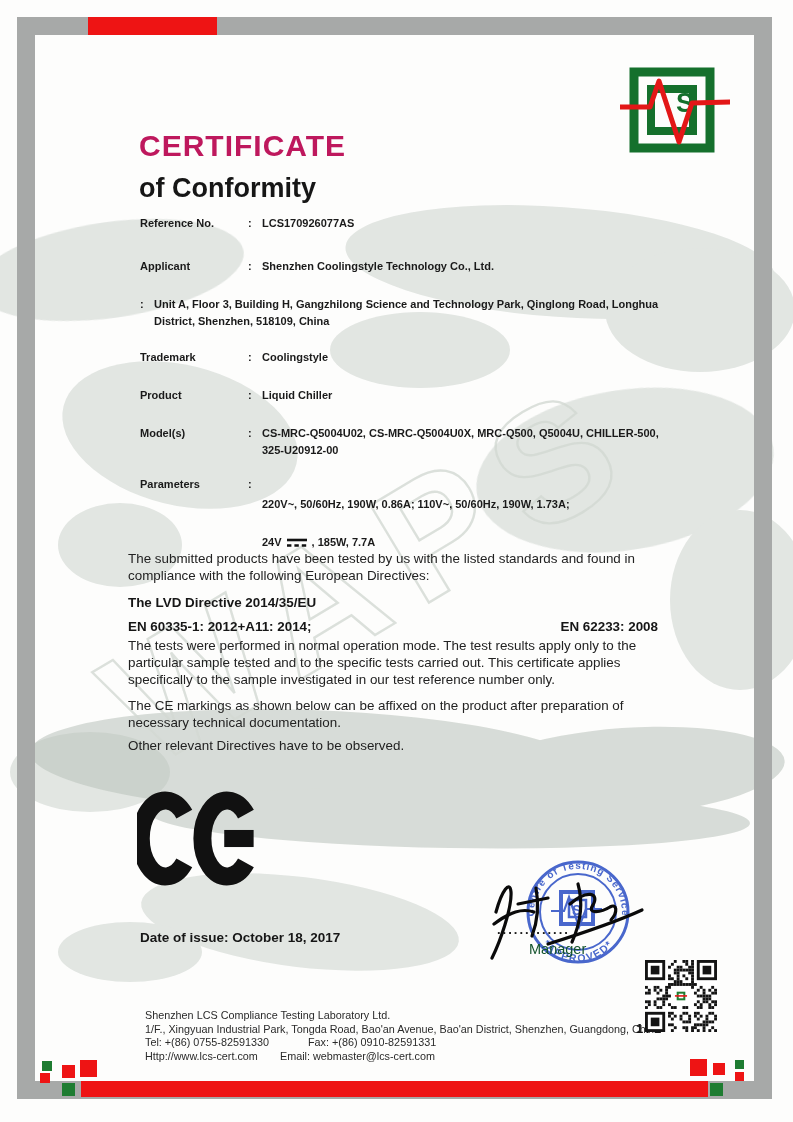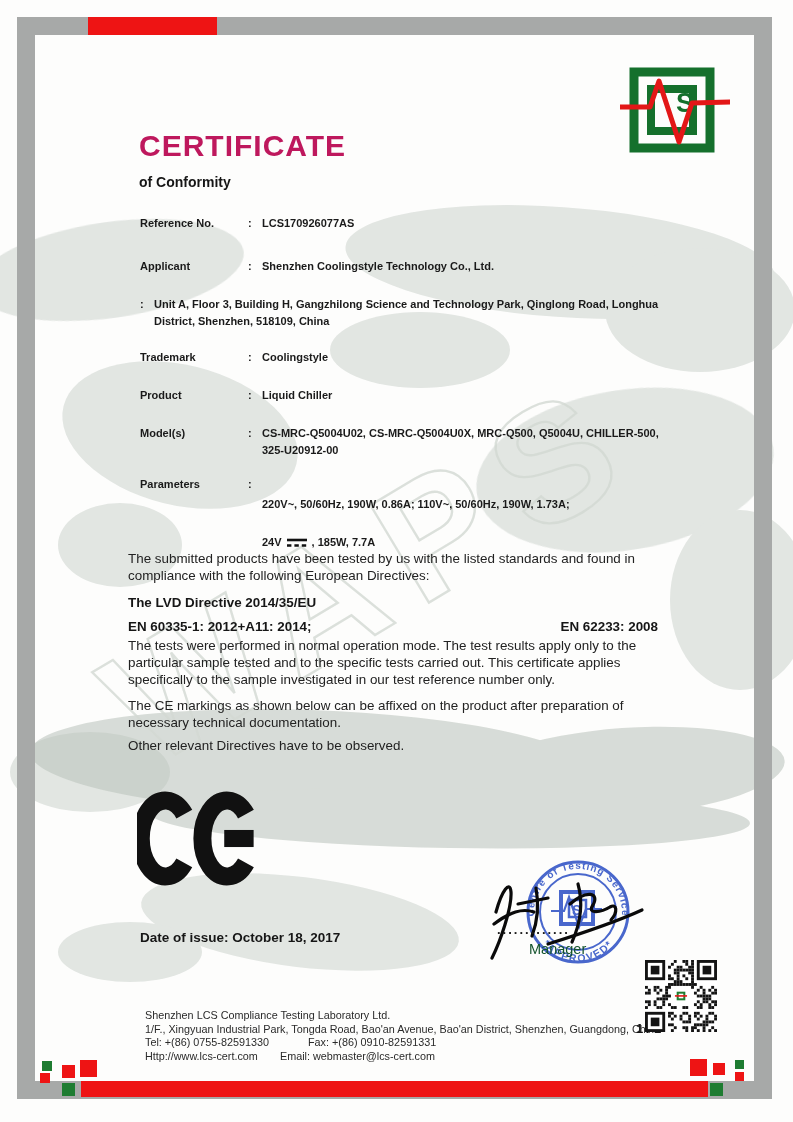--- a/index.html
+++ b/index.html
@@ -14,21 +14,21 @@
   .sq{position:absolute;z-index:4;}
   .sq.red{background:#ee1414;}
   .sq.green{background:#1e7c31;}
   
   .map-wm{left:0;top:0;z-index:1;}
   .txt-wm{left:0;top:0;z-index:1;}
   
   .lcs-logo{left:620px;top:66px;z-index:5;}
   .title-block{left:139px;top:130px;z-index:5;}
   .title-main{font-size:30px;font-weight:bold;letter-spacing:1px;color:#be185d;line-height:32px;}
-  .title-sub{font-size:14px;font-weight:bold;color:#161616;line-height:24px;margin-top:8px;}
+  .title-sub{font-size:27px;font-weight:bold;color:#161616;line-height:24px;margin-top:14px;}
   
   .fields{left:140px;top:0;width:530px;z-index:5;}
   .field-row{position:absolute;display:flex;width:530px;font-size:11px;font-weight:bold;line-height:17px;color:#1a1a1a;}
   .f-label{width:108px;flex:none;}
   .f-colon{width:14px;flex:none;}
   .f-value{flex:1;}
   .param-line1{white-space:nowrap;margin-top:20px;}
   .param-line2{margin-top:21px;white-space:nowrap;display:flex;align-items:center;gap:3px;}
   .dc-icon{display:inline-block;margin:0 1px;}
   

